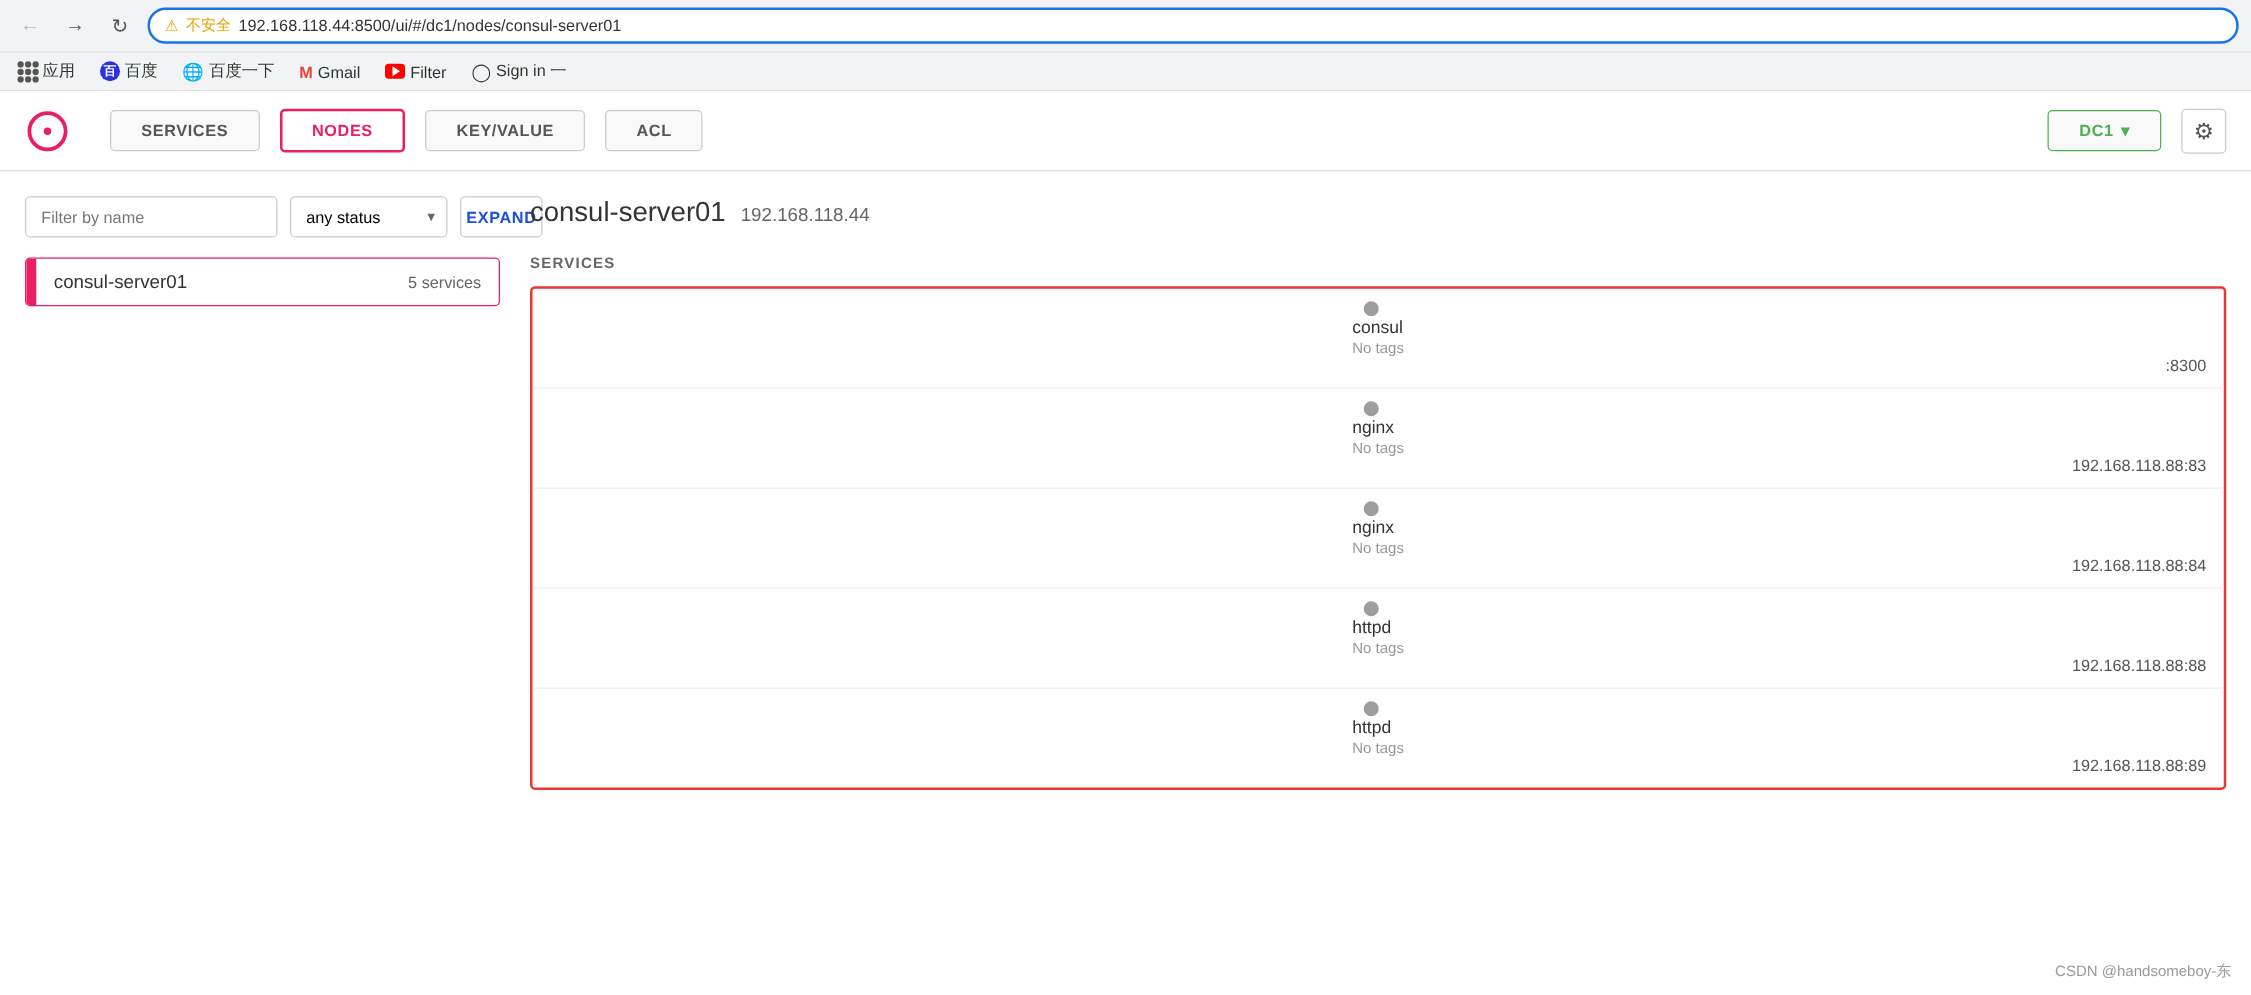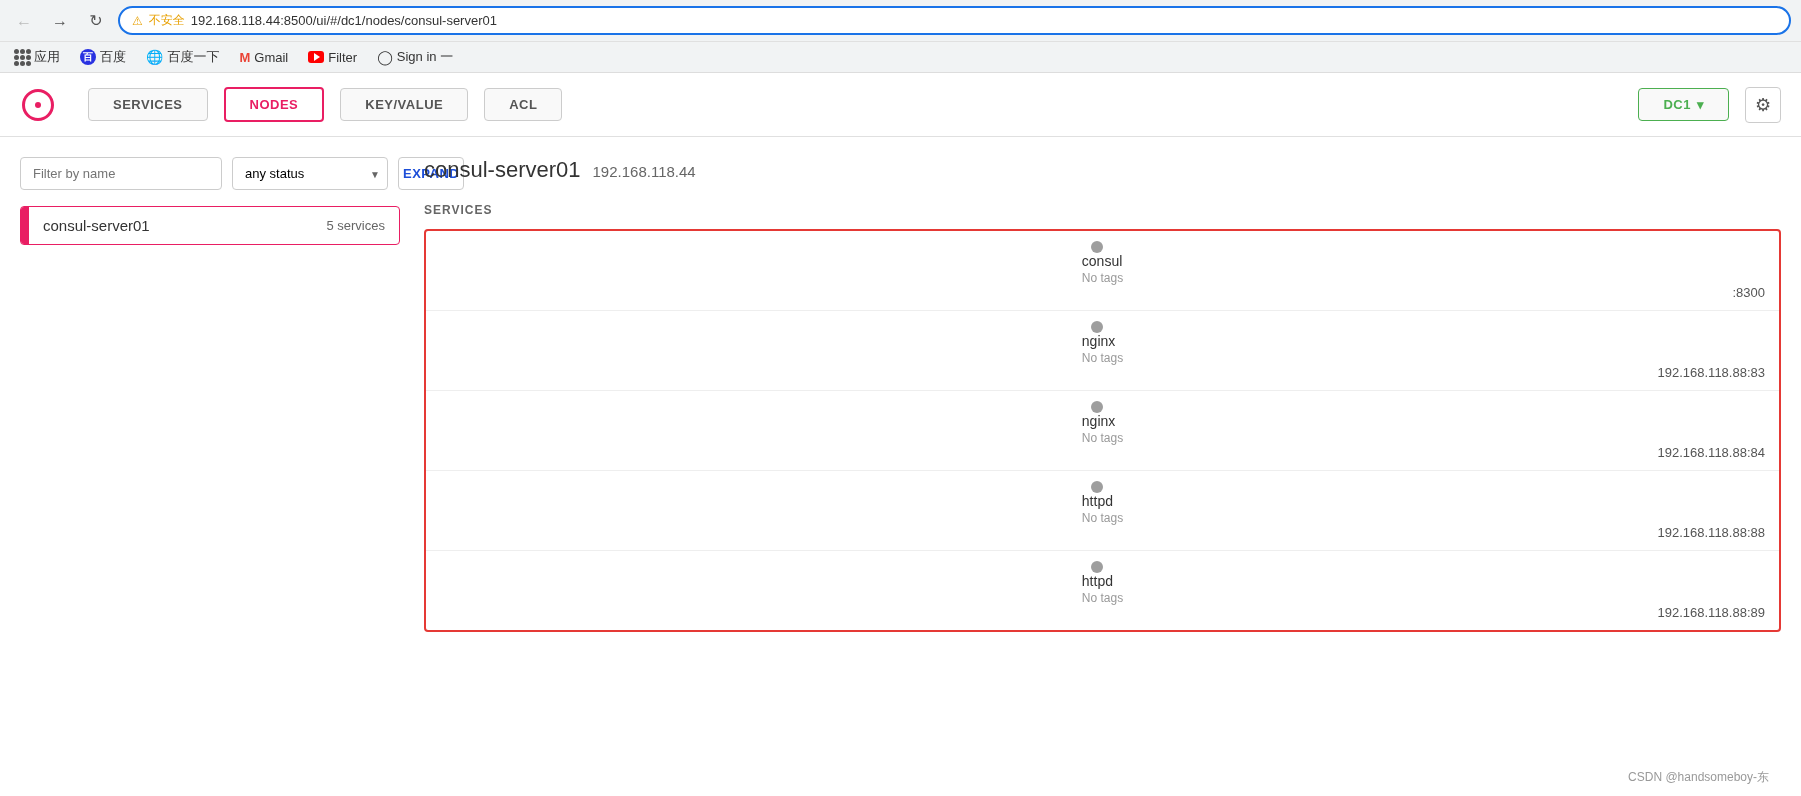--- a/index.html
+++ b/index.html
@@ -38,21 +38,21 @@
     .nav-spacer { flex: 1; }
     .settings-btn { width: 36px; height: 36px; border: 1px solid #ccc; border-radius: 4px; display: flex; align-items: center; justify-content: center; cursor: pointer; background: #fff; font-size: 18px; color: #555; }
 
     
     .main-content { display: flex; padding: 20px; gap: 24px; }
 
     
     .left-panel { width: 380px; flex-shrink: 0; }
     .filter-row { display: flex; align-items: center; gap: 10px; margin-bottom: 16px; }
     .filter-input { flex: 1; padding: 8px 12px; border: 1px solid #ccc; border-radius: 4px; font-size: 13px; outline: none; }
-    .status-select { padding: 8px 28px 8px 12px; border: 1px solid #ccc; border-radius: 4px; font-size: 13px; background: #fff; cursor: pointer; appearance: none; -webkit-appearance: none; width: 156px; outline: none; }
+    .status-select { padding: 8px 28px 8px 12px; border: 1px solid #ccc; border-radius: 4px; font-size: 13px; background: #fff; cursor: pointer; appearance: none; -webkit-appearance: none; width: 126px; outline: none; }
     .select-wrapper { position: relative; }
     .select-wrapper::after { content: '▼'; position: absolute; right: 8px; top: 50%; transform: translateY(-50%); font-size: 10px; color: #666; pointer-events: none; }
     .expand-btn { padding: 8px 4px; border: 1px solid #ccc; border-radius: 4px; background: #fff; font-size: 13px; font-weight: 600; cursor: pointer; letter-spacing: 0.5px; color: #1d4ed8; }
 
     .node-item { display: flex; align-items: stretch; border: 1px solid #e91e63; border-radius: 4px; cursor: pointer; overflow: hidden; margin-bottom: 8px; }
     .node-status-bar { width: 8px; background: #e91e63; flex-shrink: 0; }
     .node-info { flex: 1; padding: 10px 14px; display: flex; align-items: center; }
     .node-name { font-size: 15px; font-weight: 500; color: #333; }
     .node-services { margin-left: auto; font-size: 13px; color: #666; }
 
@@ -69,21 +69,21 @@
     .service-entry:last-child { border-bottom: none; }
     .service-status-dot { width: 12px; height: 12px; border-radius: 50%; background: #9e9e9e; margin-right: 12px; flex-shrink: 0; }
     .service-details { flex: 1; }
     .service-name { font-size: 14px; font-weight: 500; color: #333; }
     .service-tags { font-size: 12px; color: #999; margin-top: 2px; }
     .service-port { font-size: 13px; color: #555; margin-left: auto; }
 
     .checks-section { margin-top: 24px; }
     .checks-bar { height: 16px; background: #8bc34a; border-radius: 2px; margin-top: 8px; }
 
-    .csdn-watermark { position: fixed; bottom: 10px; right: 32px; font-size: 12px; color: #999; }
+    .csdn-watermark { position: fixed; bottom: 10px; right: 16px; font-size: 12px; color: #999; }
   </style>
 </head>
 <body>
 
 <div class="browser-chrome">
   <div class="browser-toolbar">
     <button class="nav-btn disabled">←</button>
     <button class="nav-btn">→</button>
     <button class="nav-btn">↻</button>
     <div class="address-bar-container">

